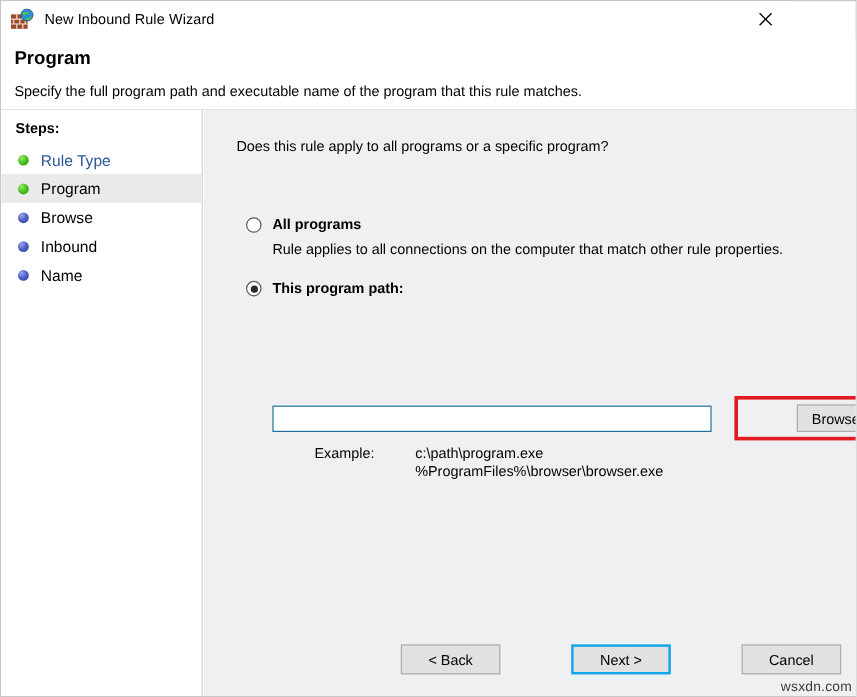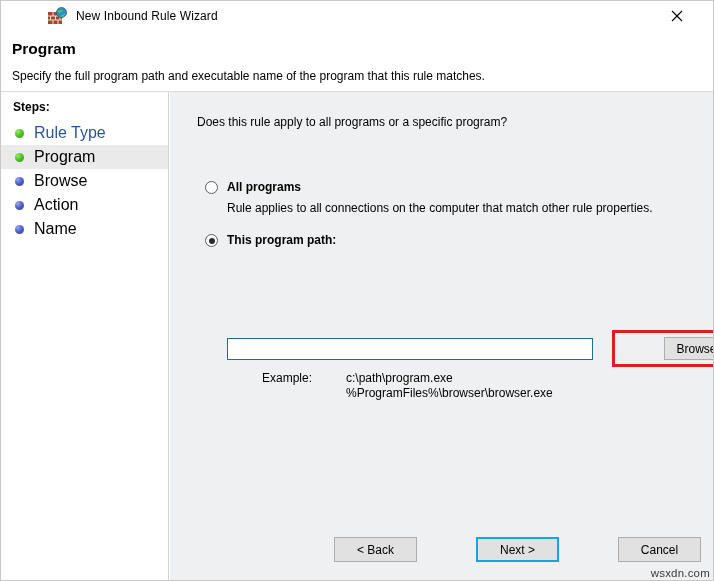--- a/index.html
+++ b/index.html
@@ -24,21 +24,20 @@
 
   
   .titlebar {
     position: absolute;
     left: 0; top: 0;
     width: 660px;
     height: 30px;
     background: #ffffff;
     display: flex;
     align-items: center;
-    margin-left: 39px;
   }
   .title-icon {
     width: 20px;
     height: 18px;
     margin-left: 8px;
     margin-right: 8px;
     position: relative;
     flex: none;
   }
   .title-text {
@@ -120,21 +119,21 @@
     flex: none;
     margin-right: 10px;
     position: relative;
   }
   .bullet.green {
     background: radial-gradient(circle at 32% 28%, #9ae86a 0%, #4cc31f 48%, #2f9112 100%);
   }
   .bullet.blue {
     background: radial-gradient(circle at 32% 28%, #9aa7f0 0%, #4e5fc8 48%, #2f3c96 100%);
   }
-  .step-label { font-size: 16px; color: #000000; }
+  .step-label { font-size: 13px; color: #000000; }
   .step-label.link { color: #2a5699; }
 
   .content {
     position: absolute;
     left: 169px; top: 91px;
     width: 545px;
     height: 490px;
     background: #eff0f1;
   }
 
@@ -327,21 +326,21 @@
         <span class="step-label">Program</span>
       </div>
 
       <div class="step-row">
         <span class="bullet blue"></span>
         <span class="step-label">Browse</span>
       </div>
 
       <div class="step-row">
         <span class="bullet blue"></span>
-        <span class="step-label">Action</span>
+        <span class="step-label">Inbound</span>
       </div>
 
       <div class="step-row">
         <span class="bullet blue"></span>
         <span class="step-label">Name</span>
       </div>
 
     </div>
   </div>
 

